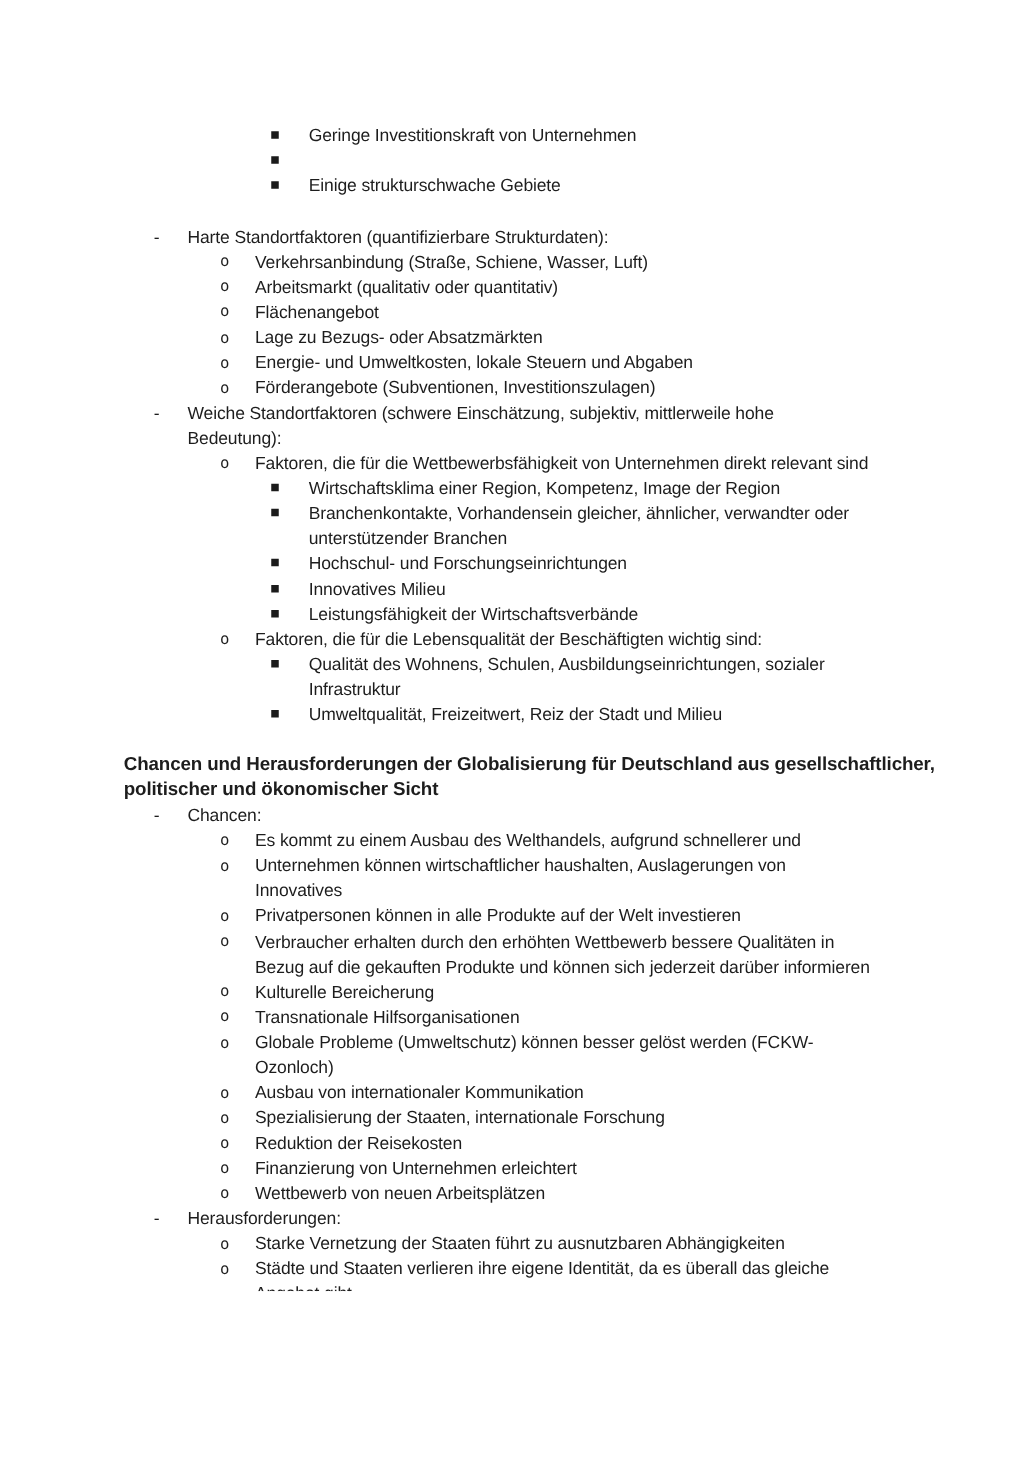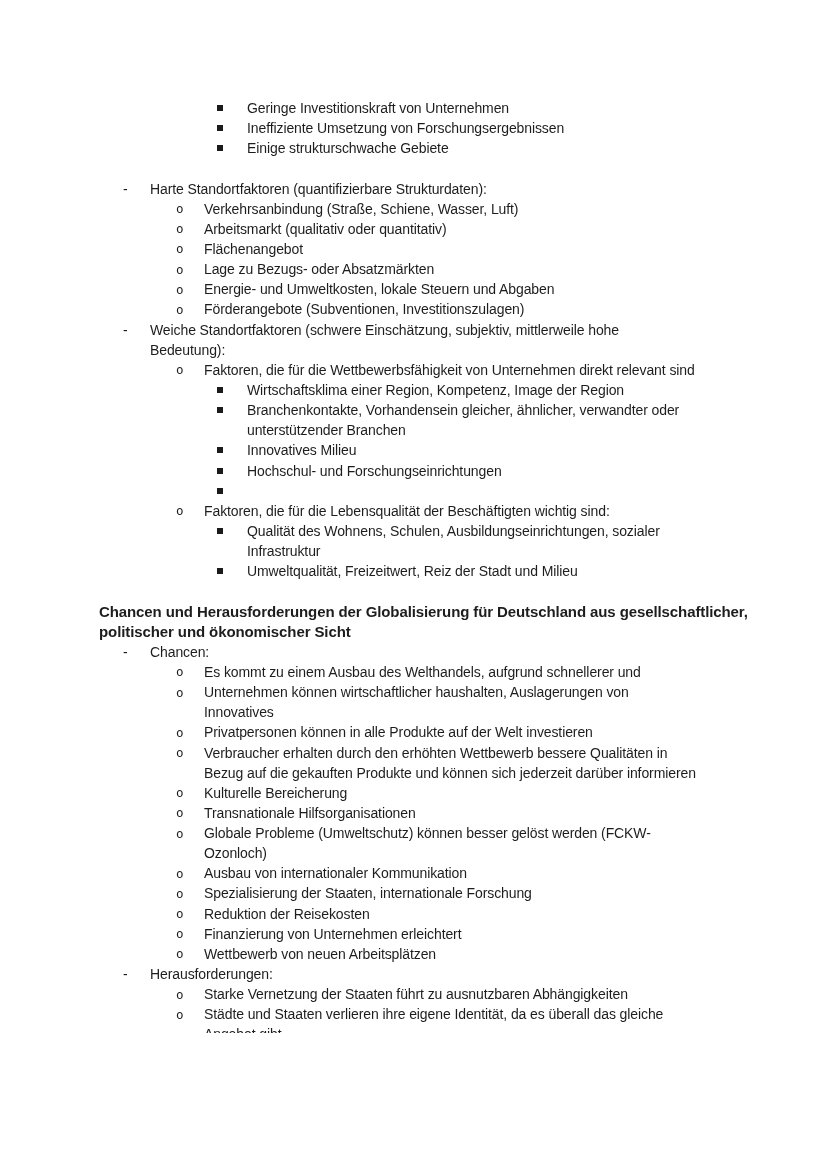--- a/index.html
+++ b/index.html
@@ -61,39 +61,39 @@
     height: 6px;
     background: #1b1b1b;
   }
 </style>
 </head>
 <body>
 
 <div class="page">
   <div class="content">
       <div class="line l3"><span class="bullet b-square"></span><span>Geringe Investitionskraft von Unternehmen</span></div>
-      <div class="line l3"><span class="bullet b-square"></span><span>Ineffiziente Umsetzung von Forschungsergebnissen</span></div>
+      <div class="line l3"><span class="bullet b-square"></span></div>
       <div class="line l3"><span class="bullet b-square"></span><span>Einige strukturschwache Gebiete</span></div>
       <div class="line spacer"></div>
       <div class="line l1"><span class="bullet b-dash">-</span><span>Harte Standortfaktoren (quantifizierbare Strukturdaten):</span></div>
       <div class="line l2"><span class="bullet b-circle">o</span><span>Verkehrsanbindung (Straße, Schiene, Wasser, Luft)</span></div>
       <div class="line l2"><span class="bullet b-circle">o</span><span>Arbeitsmarkt (qualitativ oder quantitativ)</span></div>
       <div class="line l2"><span class="bullet b-circle">o</span><span>Flächenangebot</span></div>
       <div class="line l2"><span class="bullet b-circle">o</span><span>Lage zu Bezugs- oder Absatzmärkten</span></div>
       <div class="line l2"><span class="bullet b-circle">o</span><span>Energie- und Umweltkosten, lokale Steuern und Abgaben</span></div>
       <div class="line l2"><span class="bullet b-circle">o</span><span>Förderangebote (Subventionen, Investitionszulagen)</span></div>
       <div class="line l1"><span class="bullet b-dash">-</span><span>Weiche Standortfaktoren (schwere Einschätzung, subjektiv, mittlerweile hohe</span></div>
       <div class="line l1"><span>Bedeutung):</span></div>
       <div class="line l2"><span class="bullet b-circle">o</span><span>Faktoren, die für die Wettbewerbsfähigkeit von Unternehmen direkt relevant sind</span></div>
       <div class="line l3"><span class="bullet b-square"></span><span>Wirtschaftsklima einer Region, Kompetenz, Image der Region</span></div>
       <div class="line l3"><span class="bullet b-square"></span><span>Branchenkontakte, Vorhandensein gleicher, ähnlicher, verwandter oder</span></div>
       <div class="line l3"><span>unterstützender Branchen</span></div>
+      <div class="line l3"><span class="bullet b-square"></span><span>Hochschul- und Forschungseinrichtungen</span></div>
       <div class="line l3"><span class="bullet b-square"></span><span>Innovatives Milieu</span></div>
-      <div class="line l3"><span class="bullet b-square"></span><span>Hochschul- und Forschungseinrichtungen</span></div>
-      <div class="line l3"><span class="bullet b-square"></span></div>
+      <div class="line l3"><span class="bullet b-square"></span><span>Leistungsfähigkeit der Wirtschaftsverbände</span></div>
       <div class="line l2"><span class="bullet b-circle">o</span><span>Faktoren, die für die Lebensqualität der Beschäftigten wichtig sind:</span></div>
       <div class="line l3"><span class="bullet b-square"></span><span>Qualität des Wohnens, Schulen, Ausbildungseinrichtungen, sozialer</span></div>
       <div class="line l3"><span>Infrastruktur</span></div>
       <div class="line l3"><span class="bullet b-square"></span><span>Umweltqualität, Freizeitwert, Reiz der Stadt und Milieu</span></div>
       <div class="line spacer"></div>
       <div class="line heading"><span>Chancen und Herausforderungen der Globalisierung für Deutschland aus gesellschaftlicher,</span></div>
       <div class="line heading"><span>politischer und ökonomischer Sicht</span></div>
       <div class="line l1"><span class="bullet b-dash">-</span><span>Chancen:</span></div>
       <div class="line l2"><span class="bullet b-circle">o</span><span>Es kommt zu einem Ausbau des Welthandels, aufgrund schnellerer und</span></div>
       <div class="line l2"><span class="bullet b-circle">o</span><span>Unternehmen können wirtschaftlicher haushalten, Auslagerungen von</span></div>

